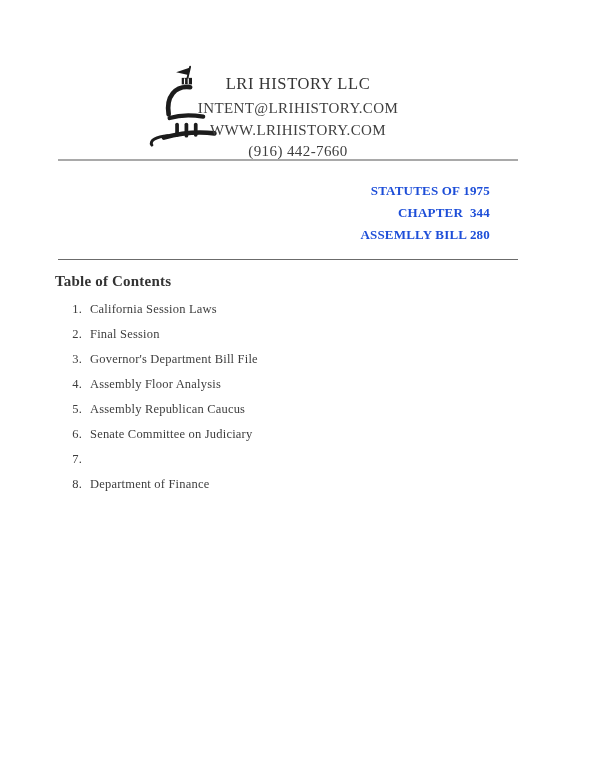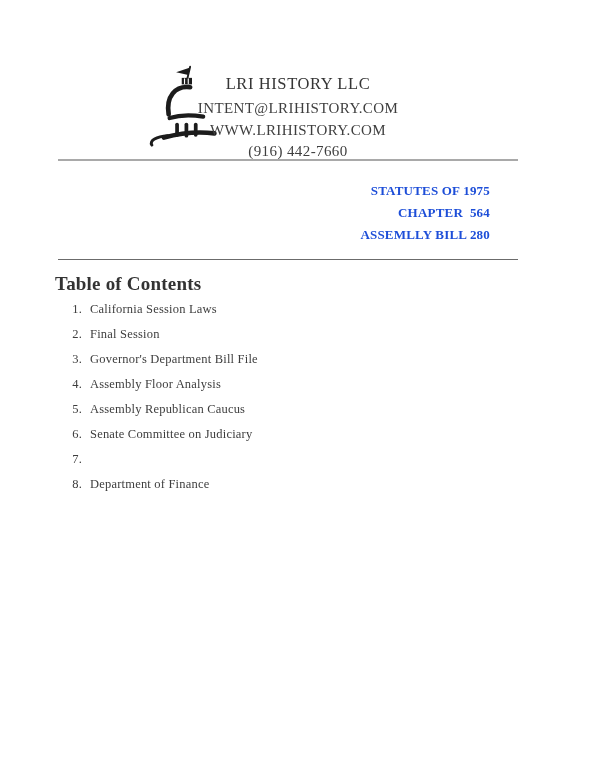--- a/index.html
+++ b/index.html
@@ -79,21 +79,21 @@
     line-height: 22px;
     letter-spacing: 0.2px;
     white-space: pre;
   }
 
   
   .toc-title {
     position: absolute;
     left: 55px;
     top: 273px;
-    font-size: 19px;
+    font-size: 15px;
     font-weight: bold;
     color: #333333;
     letter-spacing: 0.2px;
   }
   .toc-list {
     position: absolute;
     left: 66px;
     top: 302px;
     width: 400px;
   }
@@ -146,21 +146,21 @@
     <div class="company-name">LRI HISTORY LLC</div>
     <div class="contact-line">INTENT@LRIHISTORY.COM</div>
     <div class="contact-line">WWW.LRIHISTORY.COM</div>
     <div class="contact-line">(916) 442-7660</div>
   </div>
 
   <div class="rule-top"></div>
 
   <div class="doc-info">
     <div class="doc-info-line">STATUTES OF 1975</div>
-    <div class="doc-info-line">CHAPTER  564</div>
+    <div class="doc-info-line">CHAPTER  344</div>
     <div class="doc-info-line">ASSEMLLY BILL 280</div>
   </div>
 
   <div class="rule-bottom"></div>
 
   <div class="toc-title">Table of Contents</div>
 
   <div class="toc-list">
     <div class="toc-item">
       <span class="toc-num">1.</span>

